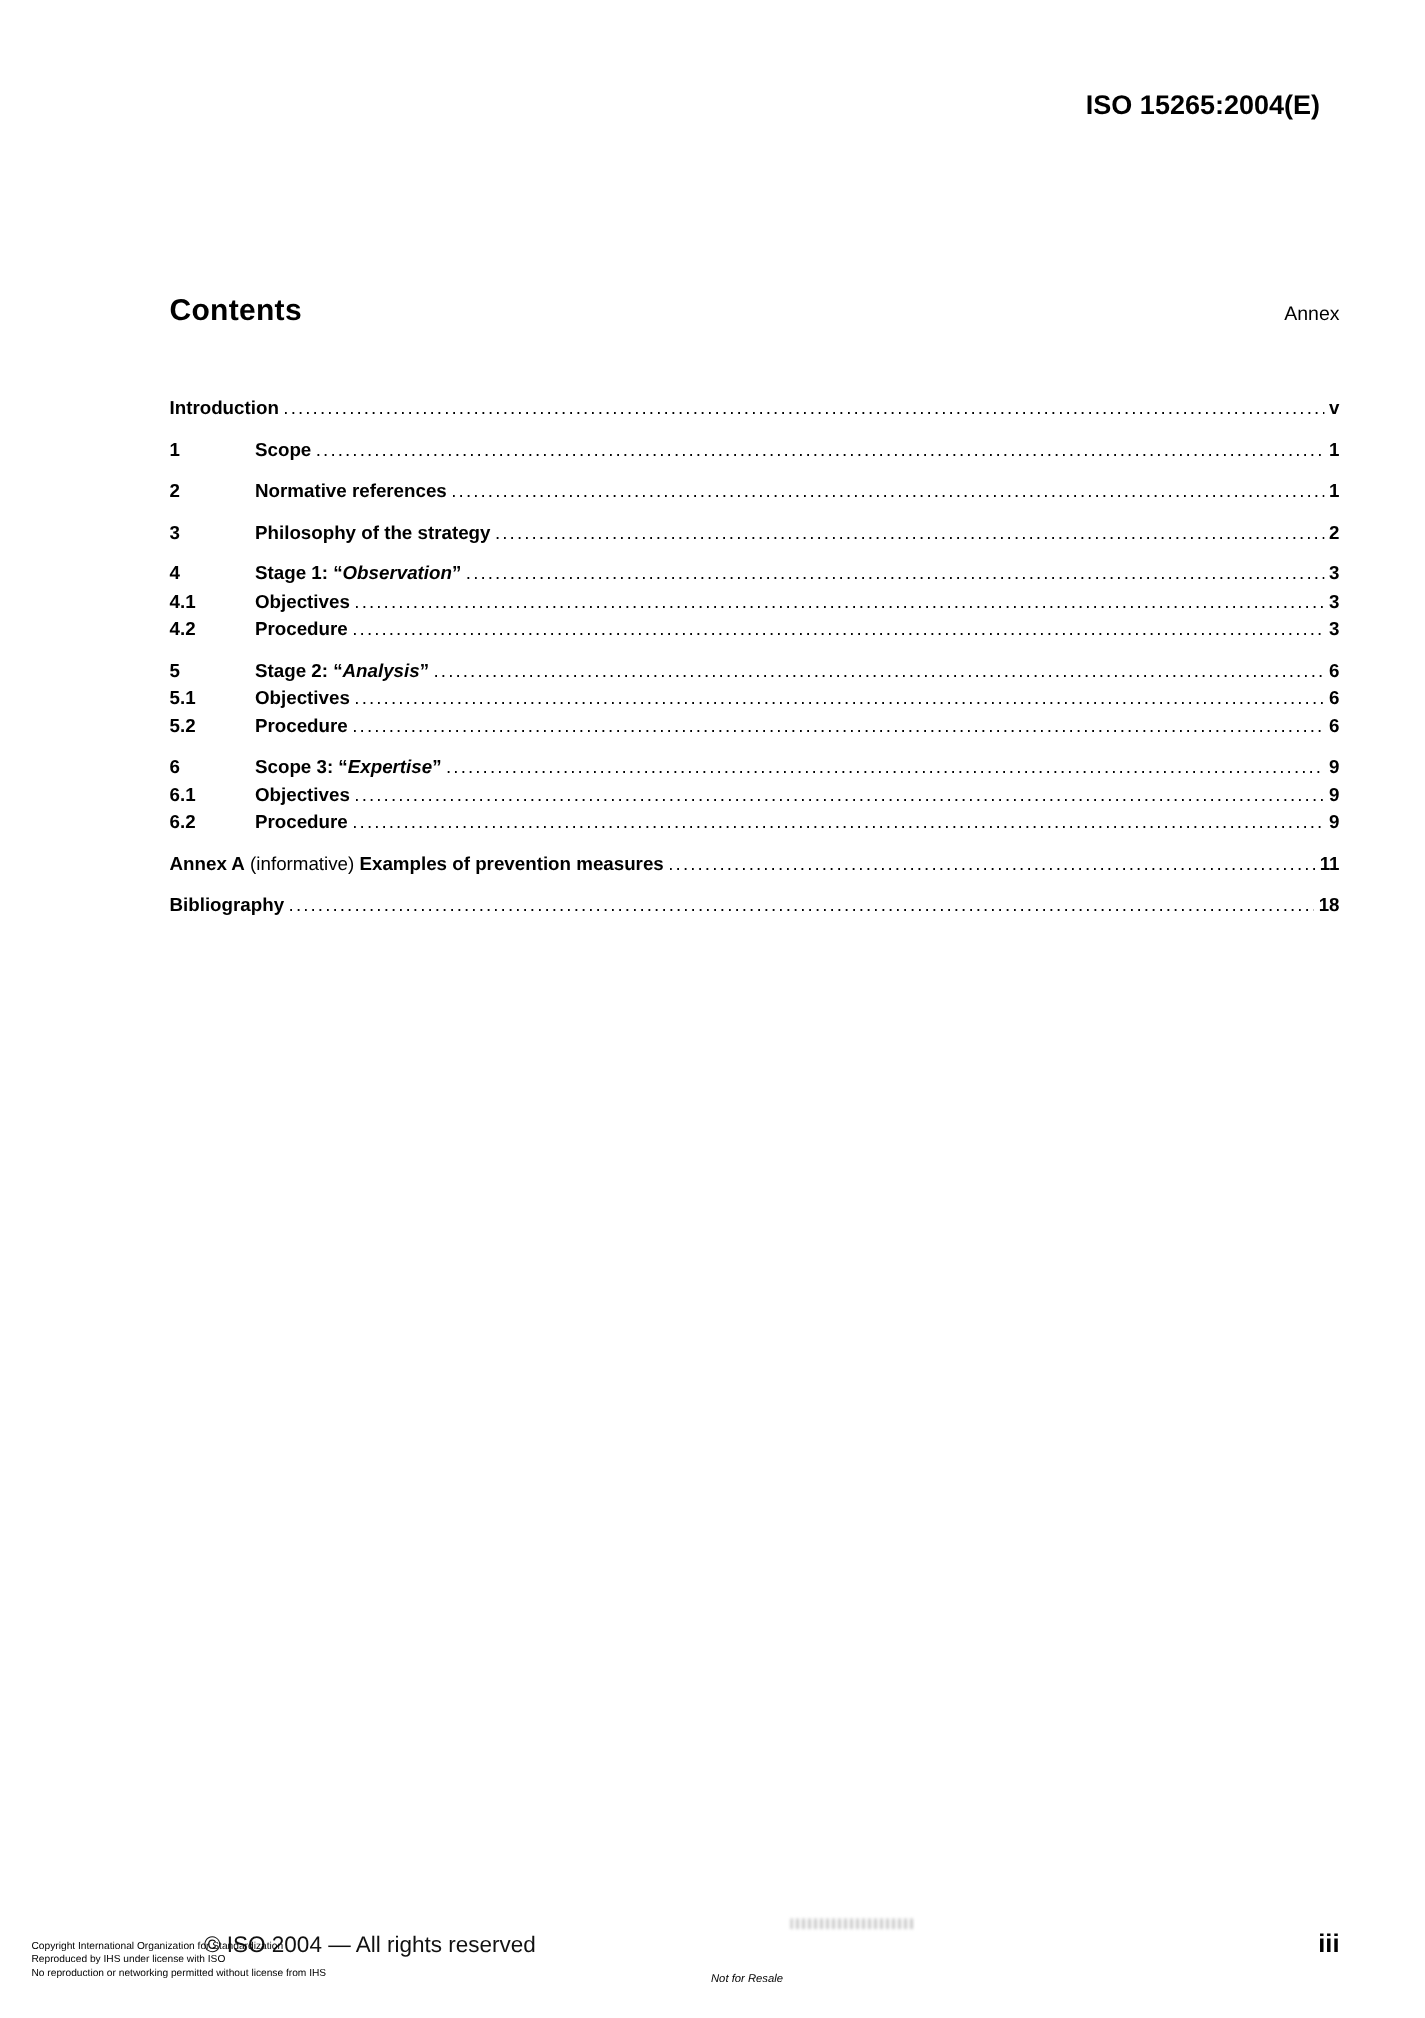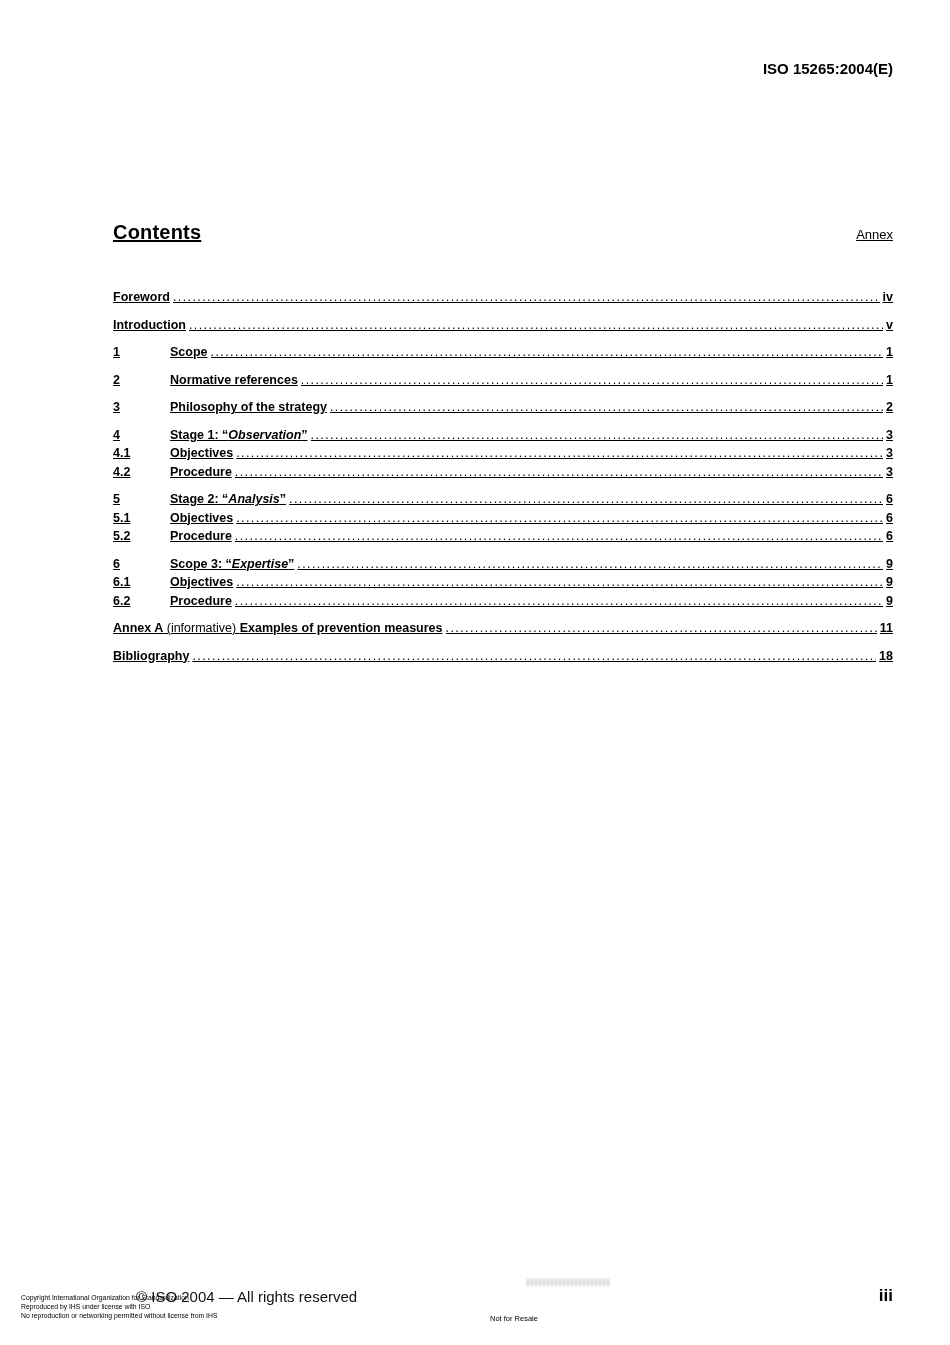--- a/index.html
+++ b/index.html
@@ -13,30 +13,29 @@
     overflow: hidden;
   }
   .page {
     position: absolute;
     inset: 0;
     background: #ffffff;
   }
   .doc-ref {
     position: absolute;
     top: 60px;
-    right: 57px;
-    font-size: 15px;
+    right: 70px;
+    font-size: 18px;
     font-weight: bold;
   }
   .content-col {
     position: absolute;
     left: 113px;
     right: 57px;
-    top: 221px;
-    text-decoration: underline;
+    top: 196px;
   }
   .contents-header {
     display: flex;
     justify-content: space-between;
     align-items: baseline;
   }
   .contents-title {
     font-size: 20px;
     font-weight: bold;
     letter-spacing: 0.2px;
@@ -96,24 +95,25 @@
     position: absolute;
     left: 21px;
     top: 1293px;
     font-size: 6.8px;
     line-height: 9px;
     color: #000;
     background: transparent;
   }
   .not-for-resale {
     position: absolute;
-    left: 490px;
+    left: 474px;
     top: 1314px;
     font-size: 7.5px;
     color: #000;
+    font-style: italic;
   }
   .folio {
     position: absolute;
     right: 57px;
     top: 1286px;
     font-size: 17px;
     font-weight: bold;
   }
   .smudge {
     position: absolute;
@@ -133,25 +133,20 @@
 
   <div class="doc-ref">ISO 15265:2004(E)</div>
 
   <div class="content-col">
     <div class="contents-header">
       <span class="contents-title">Contents</span>
       <span class="page-label">Annex</span>
     </div>
 
     <div class="toc-list">
-        <div class="toc-row">
-          <span class="toc-title"><span style="font-weight: bold;">Foreword</span></span>
-          <span class="toc-leader"></span>
-          <span class="toc-page">iv</span>
-        </div>
         <div class="toc-row gap">
           <span class="toc-title"><span style="font-weight: bold;">Introduction</span></span>
           <span class="toc-leader"></span>
           <span class="toc-page">v</span>
         </div>
         <div class="toc-row gap">
           <span class="toc-num">1</span>
           <span class="toc-title"><span style="font-weight: bold;">Scope</span></span>
           <span class="toc-leader"></span>
           <span class="toc-page">1</span>

